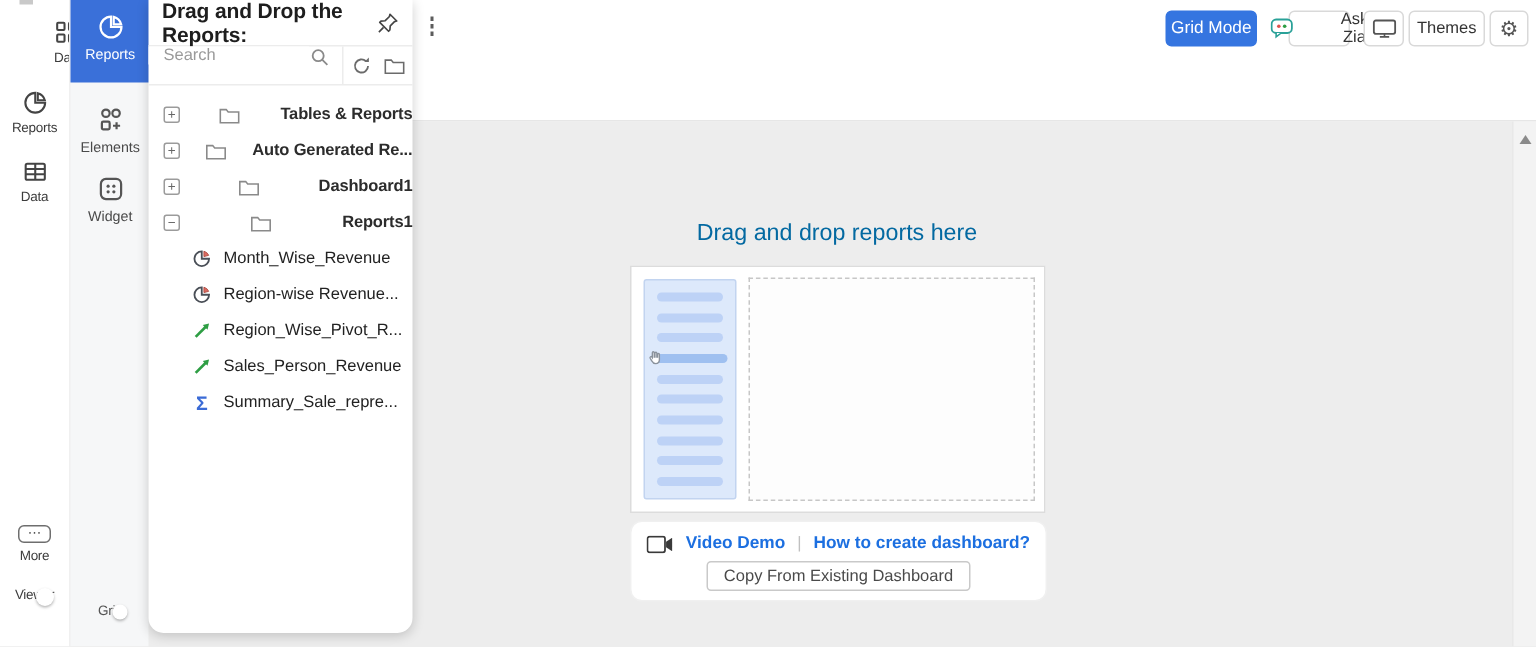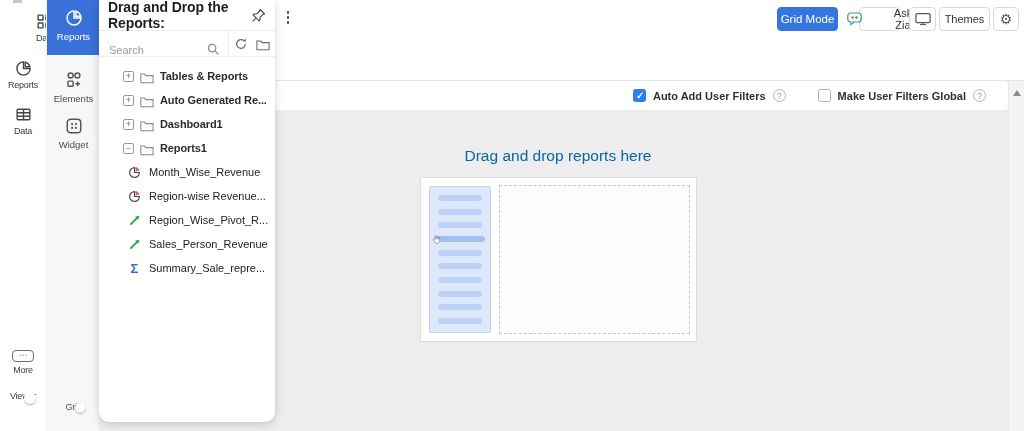--- a/index.html
+++ b/index.html
@@ -50,30 +50,30 @@
 
   
   .scrollbar { position:absolute; left:1008px; top:81px; width:16px; height:350px; background:#f3f3f3; border-left:1px solid #e8e8e8; z-index:2; }
   .scrollbar .up { position:absolute; left:4px; top:9px; width:0; height:0; border-left:4px solid transparent; border-right:4px solid transparent; border-bottom:6px solid #8a8a8a; cursor:pointer; }
 
   
   .panel { position:absolute; left:99px; top:0; width:176px; height:422px; background:#fff; border-radius:0 0 10px 10px; box-shadow:0 2px 8px rgba(0,0,0,.18); z-index:10; }
   .panel-head { height:30px; display:flex; align-items:center; padding:0 9px; }
   .panel-title { flex:1; font-size:14px; font-weight:bold; color:#1e1e1e; letter-spacing:-0.1px; }
   .pin { width:15px; height:15px; cursor:pointer; }
-  .search-row { height:27px; border-top:1px solid #ececec; border-bottom:1px solid #ececec; display:flex; align-items:flex-end; }
+  .search-row { height:27px; border-top:1px solid #ececec; border-bottom:1px solid #ececec; display:flex; align-items:flex-start; }
   .search-input { flex:1; border:0; outline:0; font-size:11px; color:#333; padding:0 4px 0 10px; min-width:0; font-family:"Liberation Sans", sans-serif; }
   .search-input::placeholder { color:#9a9a9a; }
   .search-mag { width:14px; height:14px; margin-right:8px; cursor:pointer; }
   .search-tools { width:47px; height:100%; border-left:1px solid #ececec; display:flex; align-items:center; justify-content:center; gap:8px; }
   .search-tools .tico { width:14px; height:14px; cursor:pointer; }
 
   .tree { padding-top:7px; }
   .t-row { height:24px; display:flex; align-items:center; cursor:pointer; }
-  .t-row.folder { padding-left:24px; gap:6px; }
+  .t-row.folder { padding-left:10px; gap:6px;justify-content:space-between; }
   .t-row.leaf { padding-left:29px; gap:8px; }
   .expand-box { width:11px; height:11px; border:1px solid #9b9b9b; border-radius:2px; color:#666; font-size:9px; line-height:9px; text-align:center; flex:none; }
   .expand-box.collapsed::after { content:"+"; }
   .expand-box.expanded::after { content:"\2212"; }
   .f-ico { width:14px; height:12px; flex:none; }
   .f-label { font-size:11px; font-weight:bold; color:#2c2c2c; letter-spacing:-0.1px; white-space:nowrap; }
   .r-ico { width:13px; height:13px; flex:none; display:flex; align-items:center; justify-content:center; }
   .r-label { font-size:11px; color:#222; white-space:nowrap; }
   .sigma { font-size:13px; font-weight:bold; color:#3b6bd6; line-height:13px; }
 
@@ -123,29 +123,20 @@
     <button class="tb-btn tb-themes">Themes</button>
     <button class="tb-btn tb-gear">⚙</button>
   </div>
 
   <div class="dots-menu">
       <i></i>
       <i></i>
       <i></i>
     </div>
 
-  <div class="filterbar">
-    <span class="checkbox checked"></span>
-    <span class="fb-label">Auto Add User Filters</span>
-    <span class="qmark"></span>
-    <span class="gap"></span>
-    <span class="checkbox"></span>
-    <span class="fb-label">Make User Filters Global</span>
-    <span class="qmark"></span>
-  </div>
 
   <div class="scrollbar">
     <span class="up"></span>
   </div>
 
   <div class="canvas-head">Drag and drop reports here</div>
 
   <div class="drop-card">
     <div class="mini-list">
       <div class="stripe"></div>
@@ -161,20 +152,34 @@
       <div class="stripe"></div>
       <div class="stripe"></div>
       <div class="stripe"></div>
       <div class="stripe"></div>
       <div class="stripe"></div>
       <div class="stripe"></div>
     </div>
     <div class="drop-zone"></div>
   </div>
 
+  <div class="help-card">
+    <div class="help-links">
+      <span class="video-ico">
+        <svg width="18" height="12" viewBox="0 0 20 13">
+            <rect x="0.7" y="0.7" width="13" height="11.6" rx="1.5" fill="#fff" stroke="#3a3a3a" stroke-width="1.3"></rect>
+            <path d="M14.5 4.5 L19 1.5 V11.5 L14.5 8.5z" fill="#3a3a3a"></path>
+          </svg>
+      </span>
+      <span class="link">Video Demo</span>
+      <span class="link-sep">|</span>
+      <span class="link">How to create dashboard?</span>
+    </div>
+    <button class="copy-btn">Copy From Existing Dashboard</button>
+  </div>
 
   <div class="col1">
     <span class="frag"></span>
 
     <div class="nav1-item" style="top:13px;padding-left:36px;">
       <span class="ico">
         <svg width="17" height="17" viewBox="0 0 16 16" fill="none" stroke="#444" stroke-width="1.3">
             <rect x="2" y="2" width="4.6" height="4.6" rx="0.6"></rect>
             <rect x="9.4" y="2" width="4.6" height="4.6" rx="0.6"></rect>
             <rect x="2" y="9.4" width="4.6" height="4.6" rx="0.6"></rect>

